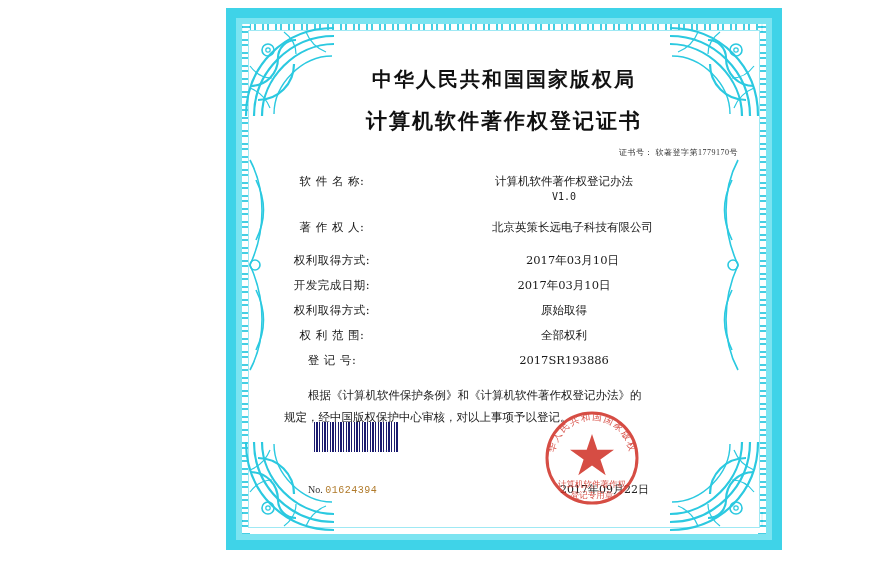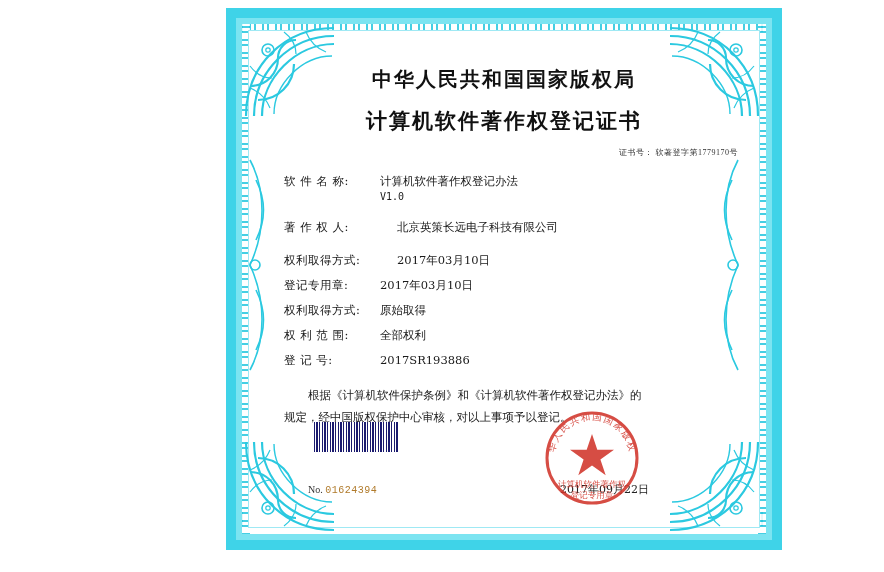--- a/index.html
+++ b/index.html
@@ -154,20 +154,21 @@
   .fields {
     margin-top: 16px;
     padding-left: 24px;
   }
   .field-row {
     display: flex;
     align-items: flex-start;
     margin-bottom: 10px;
     font-size: 11.5px;
     color: #1a1a1a;
+    text-align: center;
   }
   .field-label {
     width: 96px;
     flex: 0 0 96px;
     letter-spacing: 0.5px;
     font-family: "DejaVu Serif", serif;
   }
   .field-value {
     flex: 1;
     font-family: "DejaVu Serif", serif;
@@ -370,21 +371,21 @@
         <div class="field-label">著 作 权 人:</div>
         <div class="field-value">北京英策长远电子科技有限公司</div>
       </div>
 
       <div class="field-row gap-top">
         <div class="field-label">权利取得方式:</div>
         <div class="field-value">2017年03月10日</div>
       </div>
 
       <div class="field-row">
-        <div class="field-label">登记专用章:</div>
+        <div class="field-label">开发完成日期:</div>
         <div class="field-value">2017年03月10日</div>
       </div>
 
       <div class="field-row">
         <div class="field-label">权利取得方式:</div>
         <div class="field-value">原始取得</div>
       </div>
 
       <div class="field-row">
         <div class="field-label">权 利 范 围:</div>

